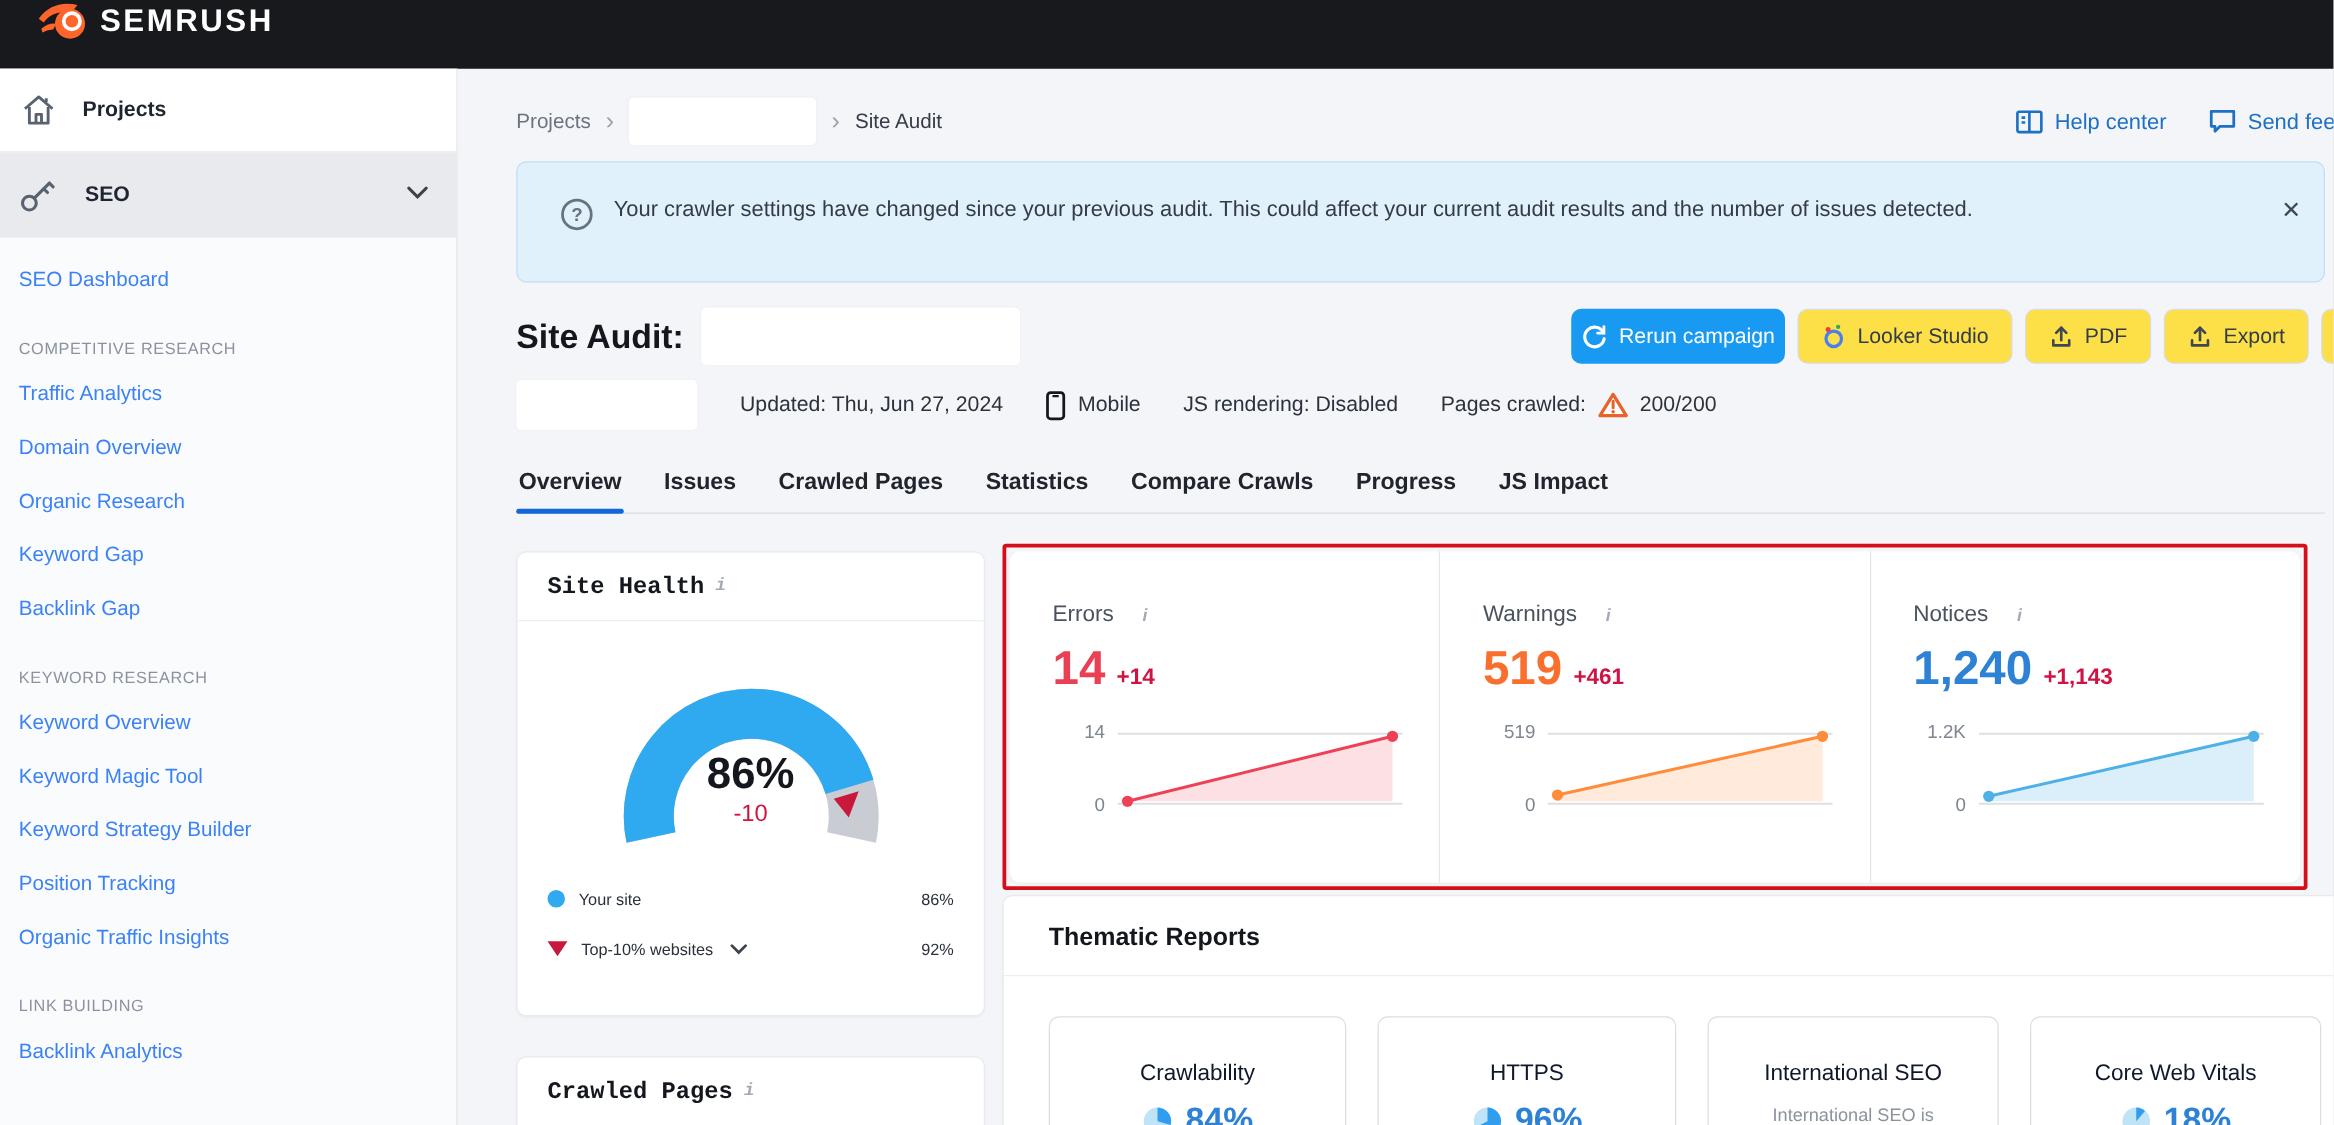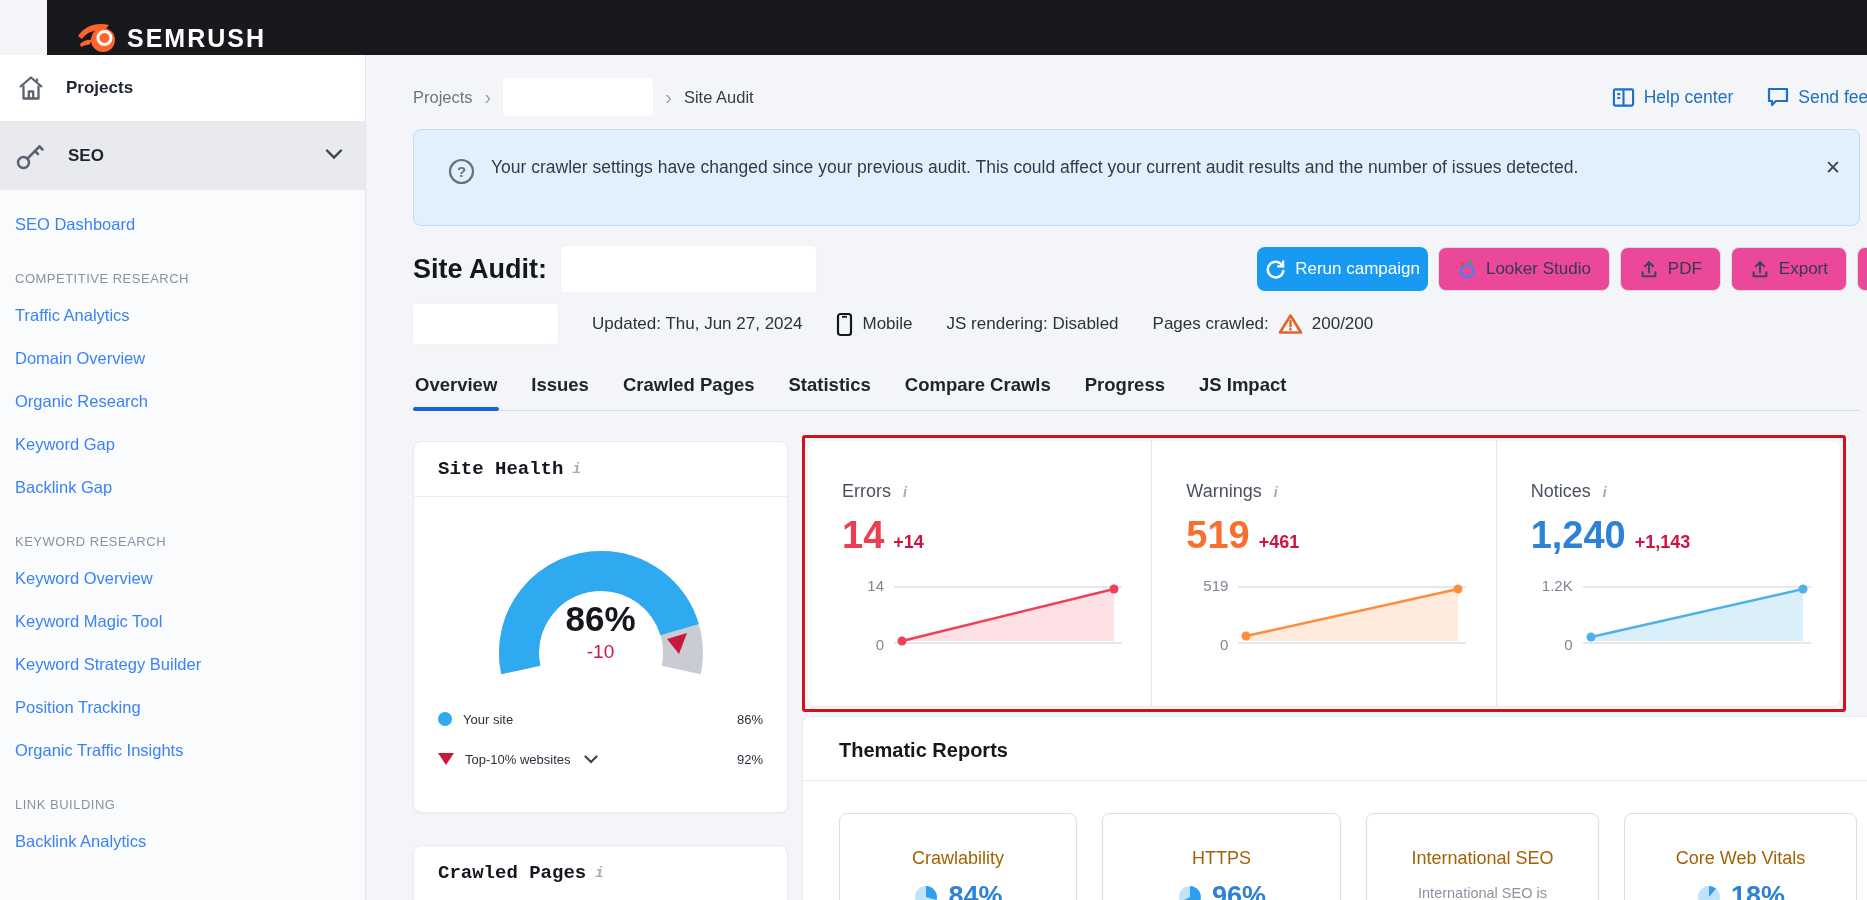--- a/index.html
+++ b/index.html
@@ -1,20 +1,20 @@
 <!DOCTYPE html>
 <html><head>
 <meta charset="utf-8">
 <style>
   html,body{margin:0;padding:0;background:#ddd;}
   .screen{position:relative;width:1867px;height:900px;overflow:hidden;background:#f4f5f8;
           font-family:"Liberation Sans",sans-serif;color:#23282f;}
 
   
-  .topbar{position:absolute;left:0;top:0;right:0;height:55px;background:#17191d;display:flex;align-items:flex-end;padding-left:30px;box-sizing:border-box;margin-left:47px;}
+  .topbar{position:absolute;left:0;top:0;right:0;height:55px;background:#17191d;display:flex;align-items:flex-start;padding-left:30px;box-sizing:border-box;}
   .logo{display:flex;align-items:center;gap:10px;}
   .logo-text{color:#fff;font-size:25px;font-weight:bold;letter-spacing:2px;}
 
   
   .sidebar{position:absolute;left:0;top:55px;bottom:0;width:366px;background:#fafbfc;border-right:1px solid #e3e5e9;box-sizing:border-box;}
   .side-main{height:66px;display:flex;align-items:center;gap:20px;padding-left:16px;border-bottom:1px solid #e8eaee;background:#fff;}
   .side-main .lbl{font-size:17px;font-weight:bold;color:#1f2530;}
   .side-seo{height:68px;display:flex;align-items:center;gap:22px;padding-left:14px;background:#e9eaee;position:relative;}
   .side-seo .chev{position:absolute;right:22px;top:26px;}
   .side-list{padding:13px 0 0 15px;}
@@ -36,21 +36,21 @@
   .banner{margin-top:10px;width:1447px;height:97px;box-sizing:border-box;background:#e1f1fc;border:1px solid #bddef5;border-radius:8px;display:flex;gap:16px;padding:24px 30px 0 34px;position:relative;}
   .banner-text{max-width:1100px;font-size:17.5px;line-height:26px;color:#333b46;}
   .banner-close{position:absolute;right:18px;top:26px;font-size:19px;color:#3f4752;cursor:pointer;}
 
   .title-row{margin-top:20px;display:flex;align-items:center;height:46px;width:1490px;}
   .page-title{font-size:27px;font-weight:bold;color:#14181e;}
   .title-redact{width:255px;height:46px;margin-left:14px;}
   .btns{margin-left:auto;display:flex;gap:10px;align-items:center;}
   .btn{height:44px;border-radius:8px;display:flex;align-items:center;gap:9px;padding:0 18px;font-size:17px;cursor:pointer;box-sizing:border-box;white-space:nowrap;}
   .btn-primary{background:#189af3;color:#fff;padding:0 8px;}
-  .btn-sec{background:#ec4899;border:1px solid #d9dce1;color:#343c47;}
+  .btn-sec{background:#fde047;border:1px solid #d9dce1;color:#343c47;}
   .btn-gear{width:46px;justify-content:center;padding:0;}
 
   .meta-row{margin-top:12px;display:flex;align-items:center;gap:34px;font-size:17px;color:#2b323c;height:40px;}
   .meta-redact{width:145px;height:40px;}
   .meta-item{display:flex;align-items:center;gap:9px;}
 
   .tabs{margin-top:26px;width:1447px;border-bottom:1px solid #d9dce1;display:flex;gap:30px;}
   .tab{font-size:18.5px;font-weight:bold;color:#20252d;padding:4px 2px 14px;cursor:pointer;position:relative;}
   .tab.active::after{content:"";position:absolute;left:0;right:0;bottom:-1px;height:4px;background:#1266d8;border-radius:2px;}
 
@@ -70,33 +70,33 @@
   .leg-dot{width:14px;height:14px;border-radius:50%;background:#2fa9f0;}
   .leg-tri{width:0;height:0;border-left:8px solid transparent;border-right:8px solid transparent;border-top:12px solid #c8193c;}
   .leg-val{margin-left:auto;}
 
   .cp-card{position:absolute;left:0;top:404px;width:375px;height:140px;}
 
   .annotation{position:absolute;left:389px;top:-6px;width:1044px;height:277px;border:3px solid #d40f1a;border-radius:3px;box-sizing:border-box;padding:3px;}
   .metrics-card{width:100%;height:100%;border:none;display:flex;}
   .m-col{flex:1;padding:40px 0 0 34px;box-sizing:border-box;}
   .m-col + .m-col{border-left:1px solid #e4e6ea;}
-  .m-label{display:flex;align-items:center;gap:12px;font-size:18px;color:#4a525e;}
+  .m-label{display:flex;align-items:center;gap:23px;font-size:18px;color:#4a525e;}
   .m-value-row{margin-top:12px;display:flex;align-items:baseline;gap:9px;}
   .m-value{font-size:38px;font-weight:bold;}
   .v-err{color:#ea4053;} .v-warn{color:#f96f2d;} .v-not{color:#2e82d6;}
   .m-delta{font-size:18px;font-weight:bold;color:#cf1444;}
   .m-chart{margin-top:18px;display:flex;gap:10px;}
   .m-axis{width:42px;height:78px;display:flex;flex-direction:column;justify-content:space-between;align-items:flex-end;font-size:15px;color:#7e8691;padding-top:2px;box-sizing:border-box;}
 
   .thematic{position:absolute;left:389px;top:275px;width:1080px;height:230px;}
   .th-hd{padding:22px 36px 18px;font-size:20px;font-weight:bold;color:#14181e;border-bottom:1px solid #eceef1;}
   .th-body{display:flex;gap:25px;padding:32px 0 0 36px;}
   .th-card{border:1px solid #dadde2;border-radius:8px;box-sizing:border-box;height:150px;padding-top:34px;text-align:center;background:#fff;}
-  .th-title{font-size:18px;color:#a16207;}
+  .th-title{font-size:18px;color:#0f172a;}
   .th-valrow{margin-top:12px;display:flex;align-items:center;justify-content:center;gap:9px;}
   .th-val{font-size:27px;font-weight:bold;color:#2e82d6;}
   .th-desc{margin-top:14px;font-size:14.5px;color:#8b929f;padding:0 14px;line-height:20px;}
 
   .ic{flex:none;display:inline-flex;}
 </style>
 </head>
 <body>
 
 <div class="screen">

